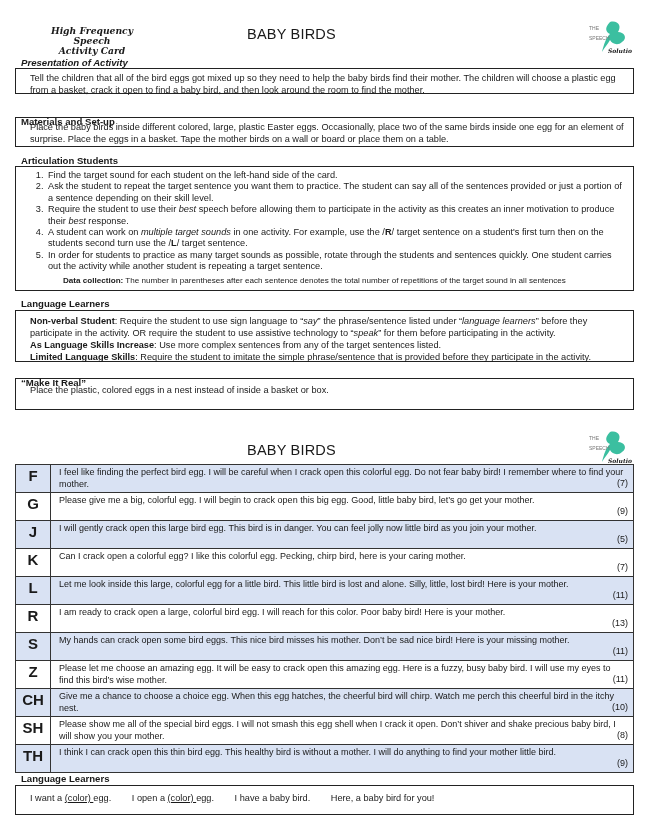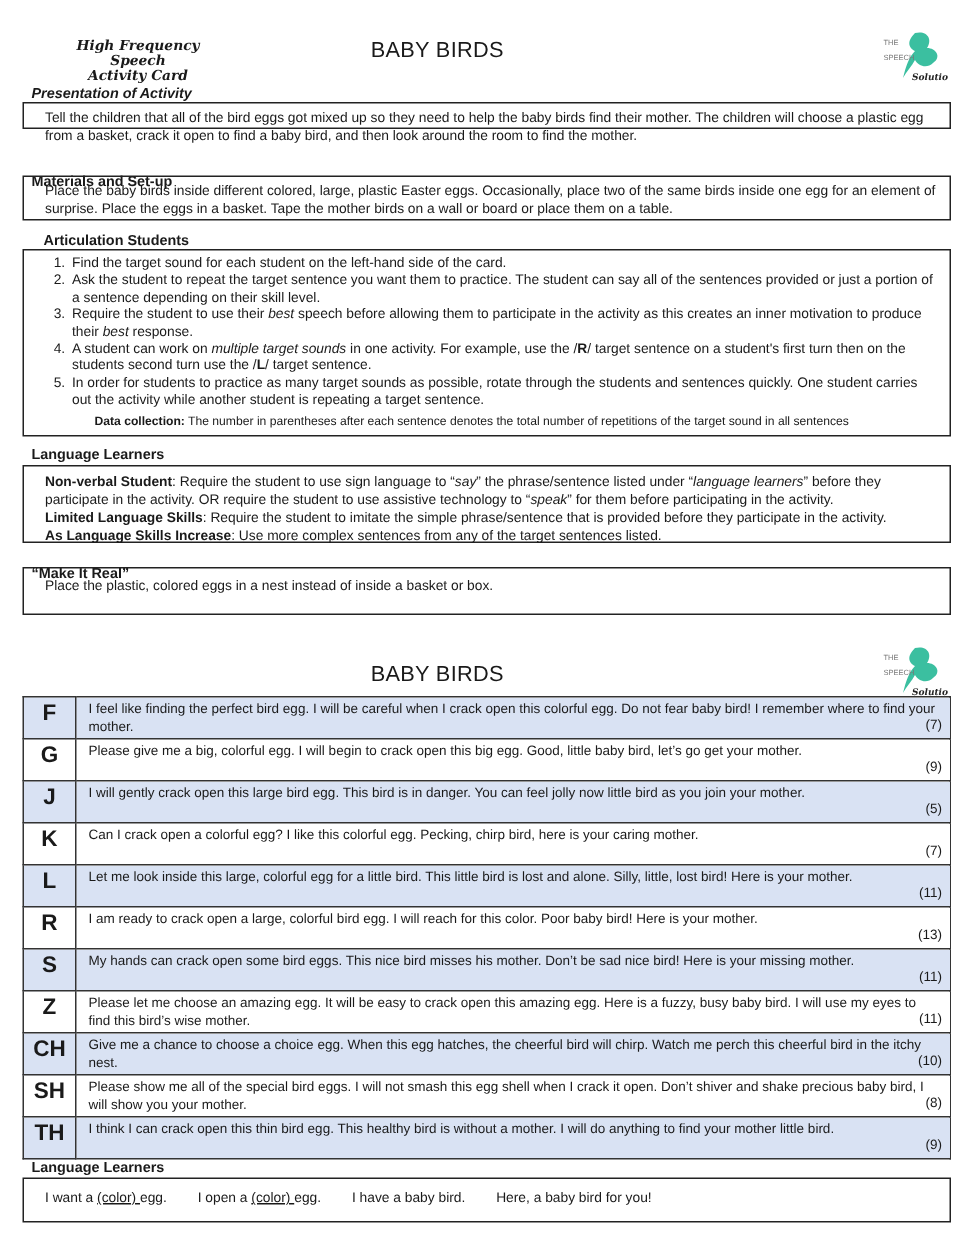--- a/index.html
+++ b/index.html
@@ -39,46 +39,46 @@
 <div class="abs logo" style="left:588px; top:18px;">
   <svg viewBox="0 0 44 38">
     <path d="M22 4 C30 2 34 8 30 14 C36 14 40 20 34 24 C30 28 24 26 22 22 C20 26 16 30 14 34 C16 26 18 20 22 16 C18 14 16 10 22 4 Z" fill="#3bbfa0"></path>
     <text x="1" y="12" font-size="5" fill="#777" font-family="Liberation Sans, sans-serif">THE</text>
     <text x="1" y="22" font-size="5" fill="#777" font-family="Liberation Sans, sans-serif">SPEECH</text>
     <text x="20" y="35" font-size="6" font-style="italic" font-weight="bold" fill="#222" font-family="DejaVu Serif, serif">Solution</text>
   </svg>
 </div>
 
 <div class="abs sec-label" style="top:57px;font-style:italic;">Presentation of Activity</div>
-<div class="abs box" style="top:68px; height:18px;">
+<div class="abs box" style="top:68px; height:26px;">
   <p>Tell the children that all of the bird eggs got mixed up so they need to help the baby birds find their mother. The children will choose a plastic egg from a basket, crack it open to find a baby bird, and then look around the room to find the mother.</p>
 </div>
 
 <div class="abs sec-label" style="top:116px;">Materials and Set-up</div>
 <div class="abs box" style="top:117px; height:30px;">
   <p>Place the baby birds inside different colored, large, plastic Easter eggs. Occasionally, place two of the same birds inside one egg for an element of surprise. Place the eggs in a basket. Tape the mother birds on a wall or board or place them on a table.</p>
 </div>
 
-<div class="abs sec-label" style="top:155px;margin-left:8px;">Articulation Students</div>
+<div class="abs sec-label" style="top:155px;">Articulation Students</div>
 <div class="abs box" style="top:166px; height:125px; padding-top:3px;">
   <ol class="steps">
     <li><span>Find the target sound for each student on the left-hand side of the card.</span></li>
     <li><span>Ask the student to repeat the target sentence you want them to practice. The student can say all of the sentences provided or just a portion of a sentence depending on their skill level.</span></li>
     <li><span>Require the student to use their </span><i>best</i><span> speech before allowing them to participate in the activity as this creates an inner motivation to produce their </span><i>best</i><span> response.</span></li>
     <li><span>A student can work on </span><i>multiple target sounds</i><span> in one activity. For example, use the /</span><b>R</b><span>/ target sentence on a student's first turn then on the students second turn use the /</span><b>L</b><span>/ target sentence.</span></li>
     <li><span>In order for students to practice as many target sounds as possible, rotate through the students and sentences quickly. One student carries out the activity while another student is repeating a target sentence.</span></li>
   </ol>
   <div class="dc"><b>Data collection:</b><span> The number in parentheses after each sentence denotes the total number of repetitions of the target sound in all sentences</span></div>
 </div>
 
 <div class="abs sec-label" style="top:298px;">Language Learners</div>
 <div class="abs box" style="top:310px; height:52px; padding-top:4px;">
   <p><b>Non-verbal Student</b><span>: Require the student to use sign language to “</span><i>say</i><span>” the phrase/sentence listed under “</span><i>language learners</i><span>” before they participate in the activity. OR require the student to use assistive technology to “</span><i>speak</i><span>” for them before participating in the activity.</span></p>
+  <p><b>As Language Skills Increase</b><span>: Use more complex sentences from any of the target sentences listed.</span></p>
   <p><b>Limited Language Skills</b><span>: Require the student to imitate the simple phrase/sentence that is provided before they participate in the activity.</span></p>
-  <p><b>As Language Skills Increase</b><span>: Use more complex sentences from any of the target sentences listed.</span></p>
 </div>
 
 <div class="abs sec-label" style="top:377px;">“Make It Real”</div>
 <div class="abs box" style="top:378px; height:32px; padding-top:5px;">
   <p>Place the plastic, colored eggs in a nest instead of inside a basket or box.</p>
 </div>
 
 <div class="abs title" style="top:442px;">BABY BIRDS</div>
 <div class="abs logo" style="left:588px; top:428px;">
   <svg viewBox="0 0 44 38">

